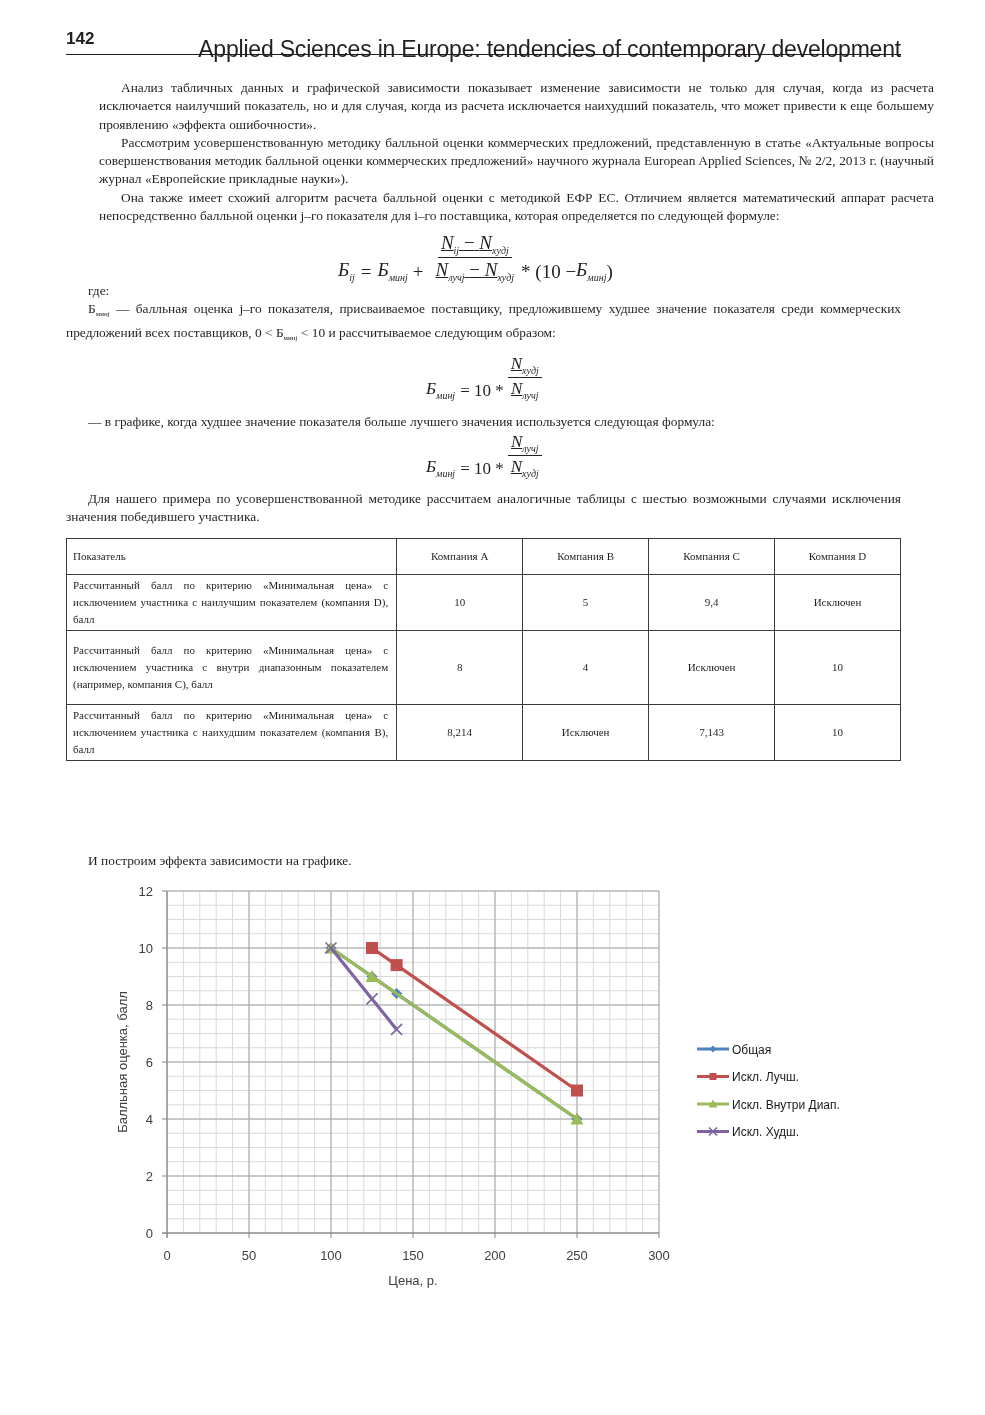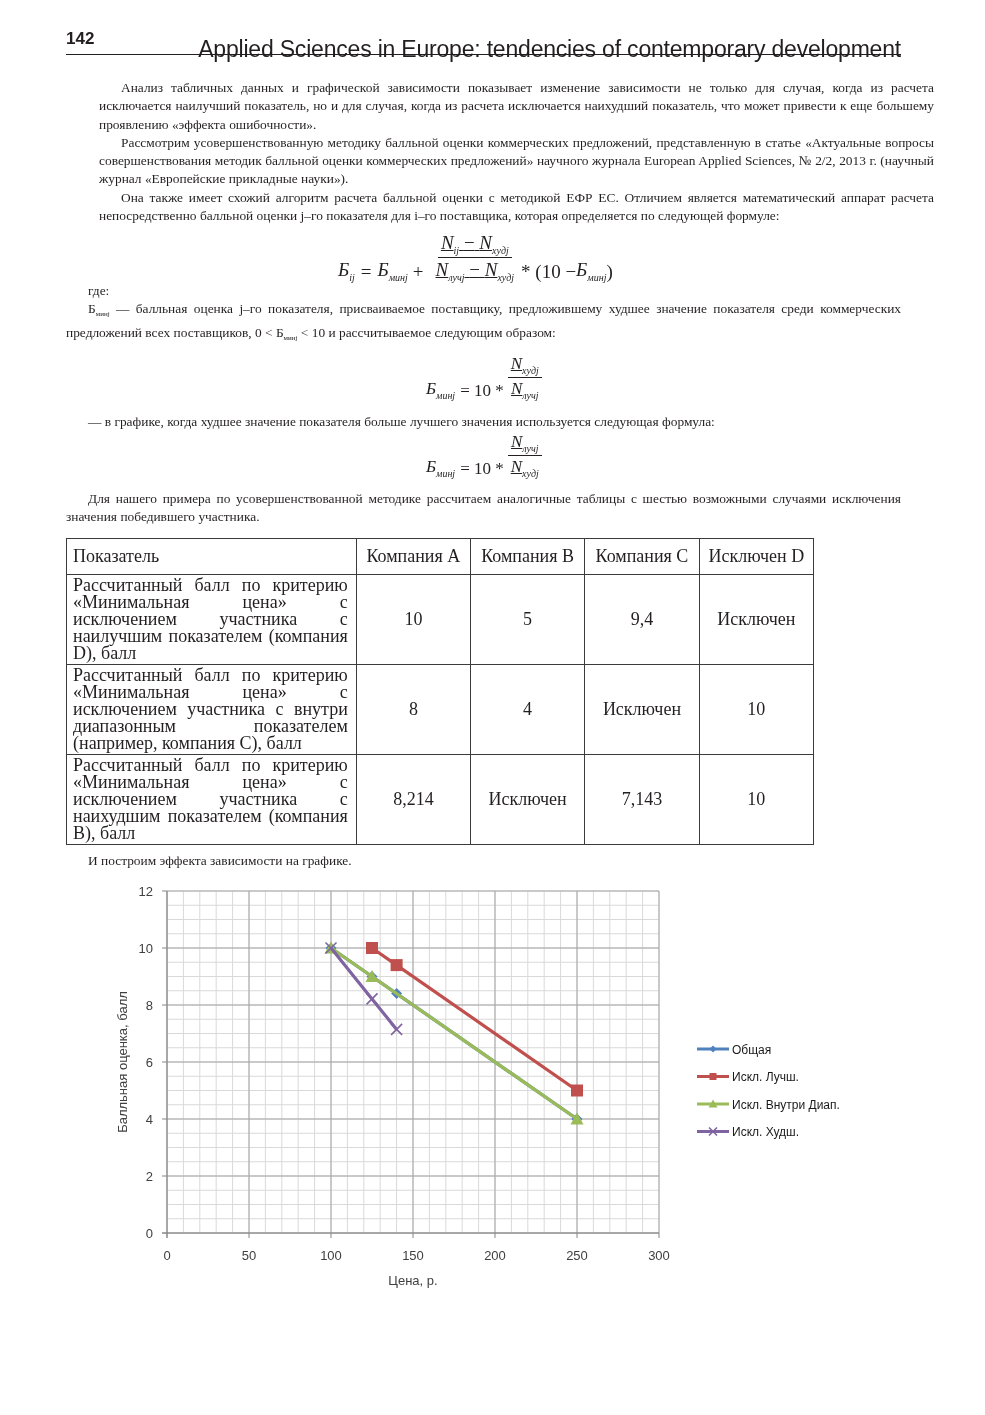--- a/index.html
+++ b/index.html
@@ -15,22 +15,22 @@
           text-align: justify; }
   .text p { margin: 0; text-indent: 22px; }
   .formula { position: absolute; font-family: "Liberation Serif", serif; font-style: italic;
              font-size: 19px; display: flex; align-items: flex-end; }
   .frac { display: inline-flex; flex-direction: column; align-items: center; margin: 0 4px; text-decoration: underline; }
   .frac .num { border-bottom: 1px solid #231f20; padding: 0 3px 1px 3px; }
   .frac .den { padding: 1px 3px 0 3px; }
   .sub { font-size: 10px; vertical-align: -5px; }
   .upright { font-style: normal; }
   .small-sub { font-size: 7px; vertical-align: -3px; }
-  table.data { position: absolute; left: 66px; top: 538px; width: 748px; border-collapse: collapse;
-               font-size: 18px; line-height: 17px; }
+  table.data { position: absolute; left: 66px; top: 538px; width: 835px; border-collapse: collapse;
+               font-size: 11px; line-height: 17px; }
   table.data td, table.data th { border: 1.2px solid #3b3b3b; font-weight: normal; }
   table.data td.label { text-align: justify; padding: 2px 8px 2px 6px; width: 297px; }
   table.data td.val { text-align: center; width: 116px; }
   table.data th { text-align: center; height: 33px; }
   table.data th.first { text-align: left; padding-left: 6px; }
   .bold { font-weight: bold; }
   svg text { font-family: "Liberation Sans", "DejaVu Sans", sans-serif; }
 </style>
 </head>
 <body>
@@ -91,21 +91,21 @@
   <p>Для нашего примера по усовершенствованной методике рассчитаем аналогичные таблицы с шестью возможными случаями исключения значения победившего участника.</p>
 </div>
 
 <table class="data">
   <thead>
     <tr>
       <th class="first">Показатель</th>
       <th>Компания A</th>
       <th>Компания B</th>
       <th>Компания C</th>
-      <th>Исключен D</th>
+      <th>Компания D</th>
     </tr>
   </thead>
   <tbody id="table-body">
       <tr style="height: 56px;">
         <td class="label">Рассчитанный балл по критерию «Минимальная цена» с исключением участника с наилучшим показателем (компания D), балл</td>
         <td class="val">10</td>
         <td class="val">5</td>
         <td class="val">9,4</td>
         <td class="val bold">Исключен</td>
       </tr>

